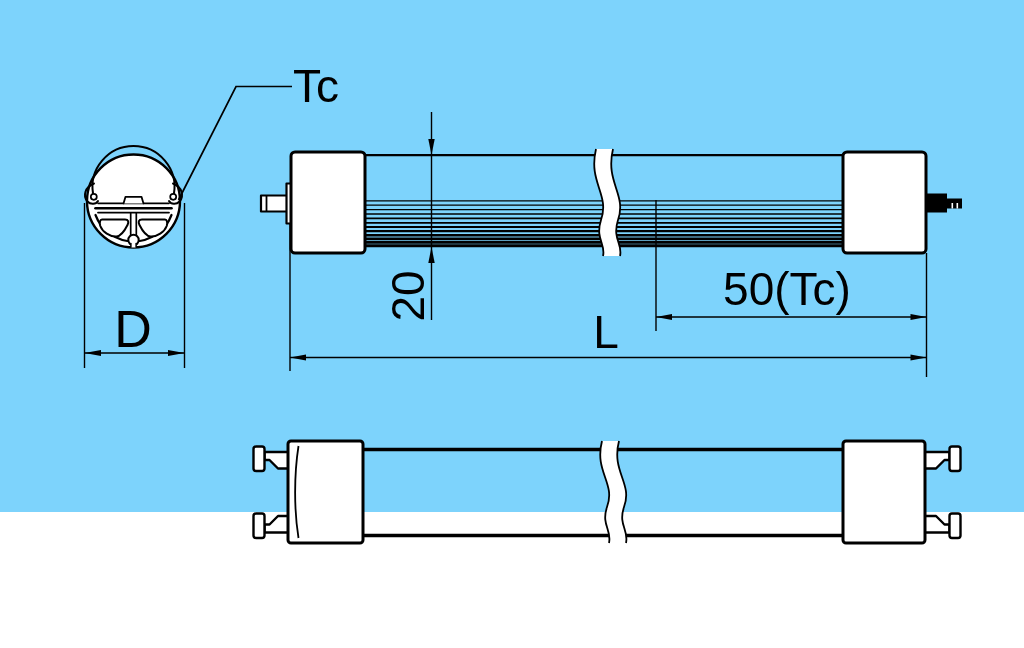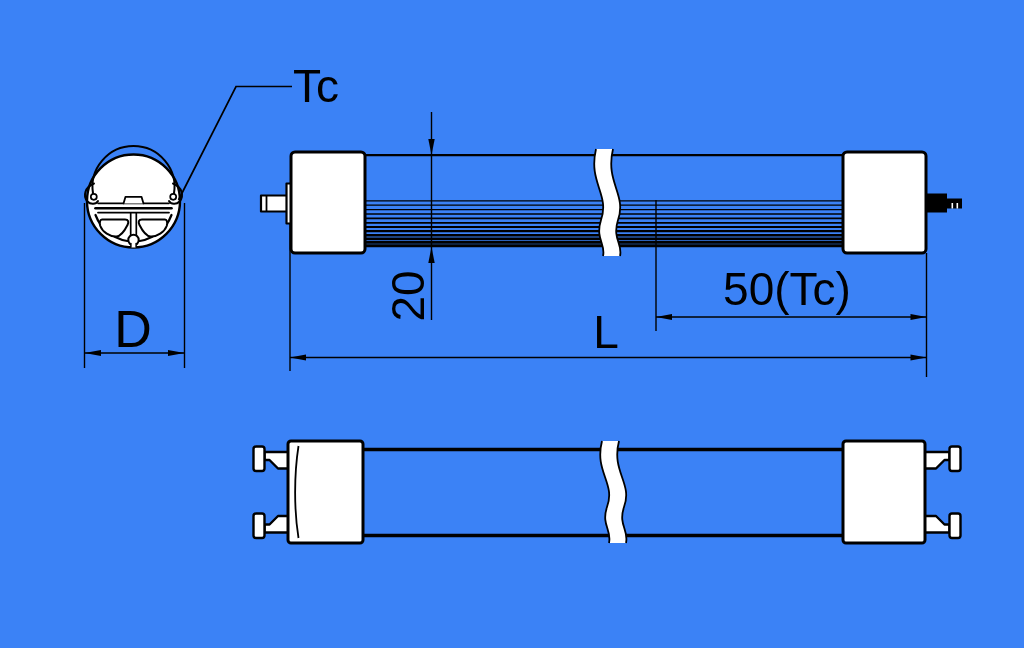--- a/index.html
+++ b/index.html
@@ -7,22 +7,22 @@
     padding: 0;
     background: #ffffff;
     width: 1024px;
     height: 648px;
     overflow: hidden;
     font-family: "Liberation Sans", sans-serif;
   }
   .canvas-wrap {
     position: relative;
     width: 1024px;
-    height: 648px;
-    background: #3b82f6;
+    height: 512px;
+    background: #7dd3fc;
   }
   svg { display: block; }
   svg text {
     fill: #000000;
     font-family: "Liberation Sans", sans-serif;
     font-weight: 400;
   }
   .dim-text   { font-size: 46px; }
   .dim-text-d { font-size: 52px; }
 </style>

